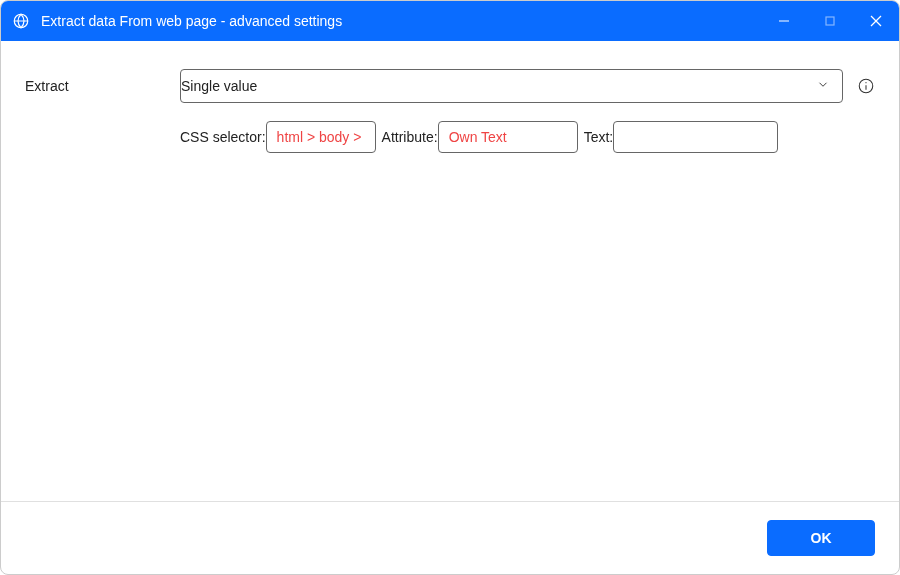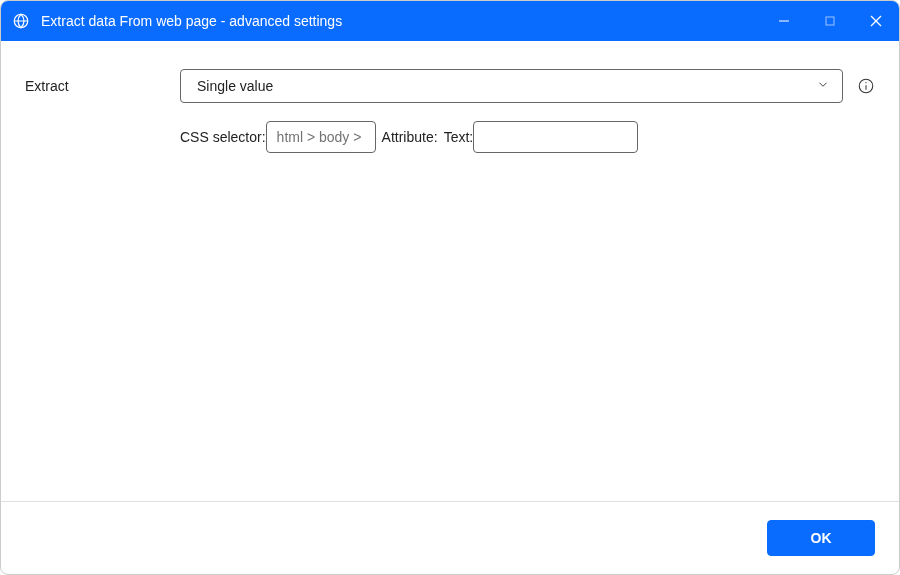--- a/index.html
+++ b/index.html
@@ -69,21 +69,21 @@
       font-size: 14px;
       color: #222;
     }
     .select {
       flex: 1;
       height: 34px;
       border: 1px solid #666;
       border-radius: 4px;
       display: flex;
       align-items: center;
-      padding: 0 16px;
+      padding: 0 0;
       font-size: 14px;
       color: #222;
       position: relative;
       cursor: pointer;
     }
     .select-chevron {
       position: absolute;
       right: 12px;
       top: 50%;
       transform: translateY(-50%);
@@ -104,21 +104,21 @@
       font-size: 14px;
     }
     .param-label { color: #222; }
     .param-input {
       height: 32px;
       border: 1px solid #666;
       border-radius: 4px;
       padding: 0 10px;
       font-size: 14px;
       font-family: inherit;
-      color: #737373;
+      color: #ef4444;
       outline: none;
     }
     .css-input { width: 110px; }
     .attr-input { width: 140px; }
     .regex-input { width: 165px; }
     .toggle-row {
       position: absolute;
       bottom: 18px;
       left: 30px;
       display: flex;
@@ -227,20 +227,21 @@
           <circle cx="12" cy="7.5" r="0.8" fill="#333" stroke="none"></circle>
         </svg>
       </span>
     </div>
 
     <div class="params-row">
       <span class="param-label">CSS selector:</span>
       <input class="param-input css-input" value="html &gt; body &gt;" style="">
       <span style="width:6px"></span>
       <span class="param-label">Attribute:</span>
+      <input class="param-input attr-input" value="Own Text" style="">
       <span style="width:6px"></span>
       <span class="param-label">Text:</span>
       <input class="param-input regex-input" value="" style="">
     </div>
 
 
   </div>
 
   <div class="footer">
     <div class="btn btn-primary">OK</div>

